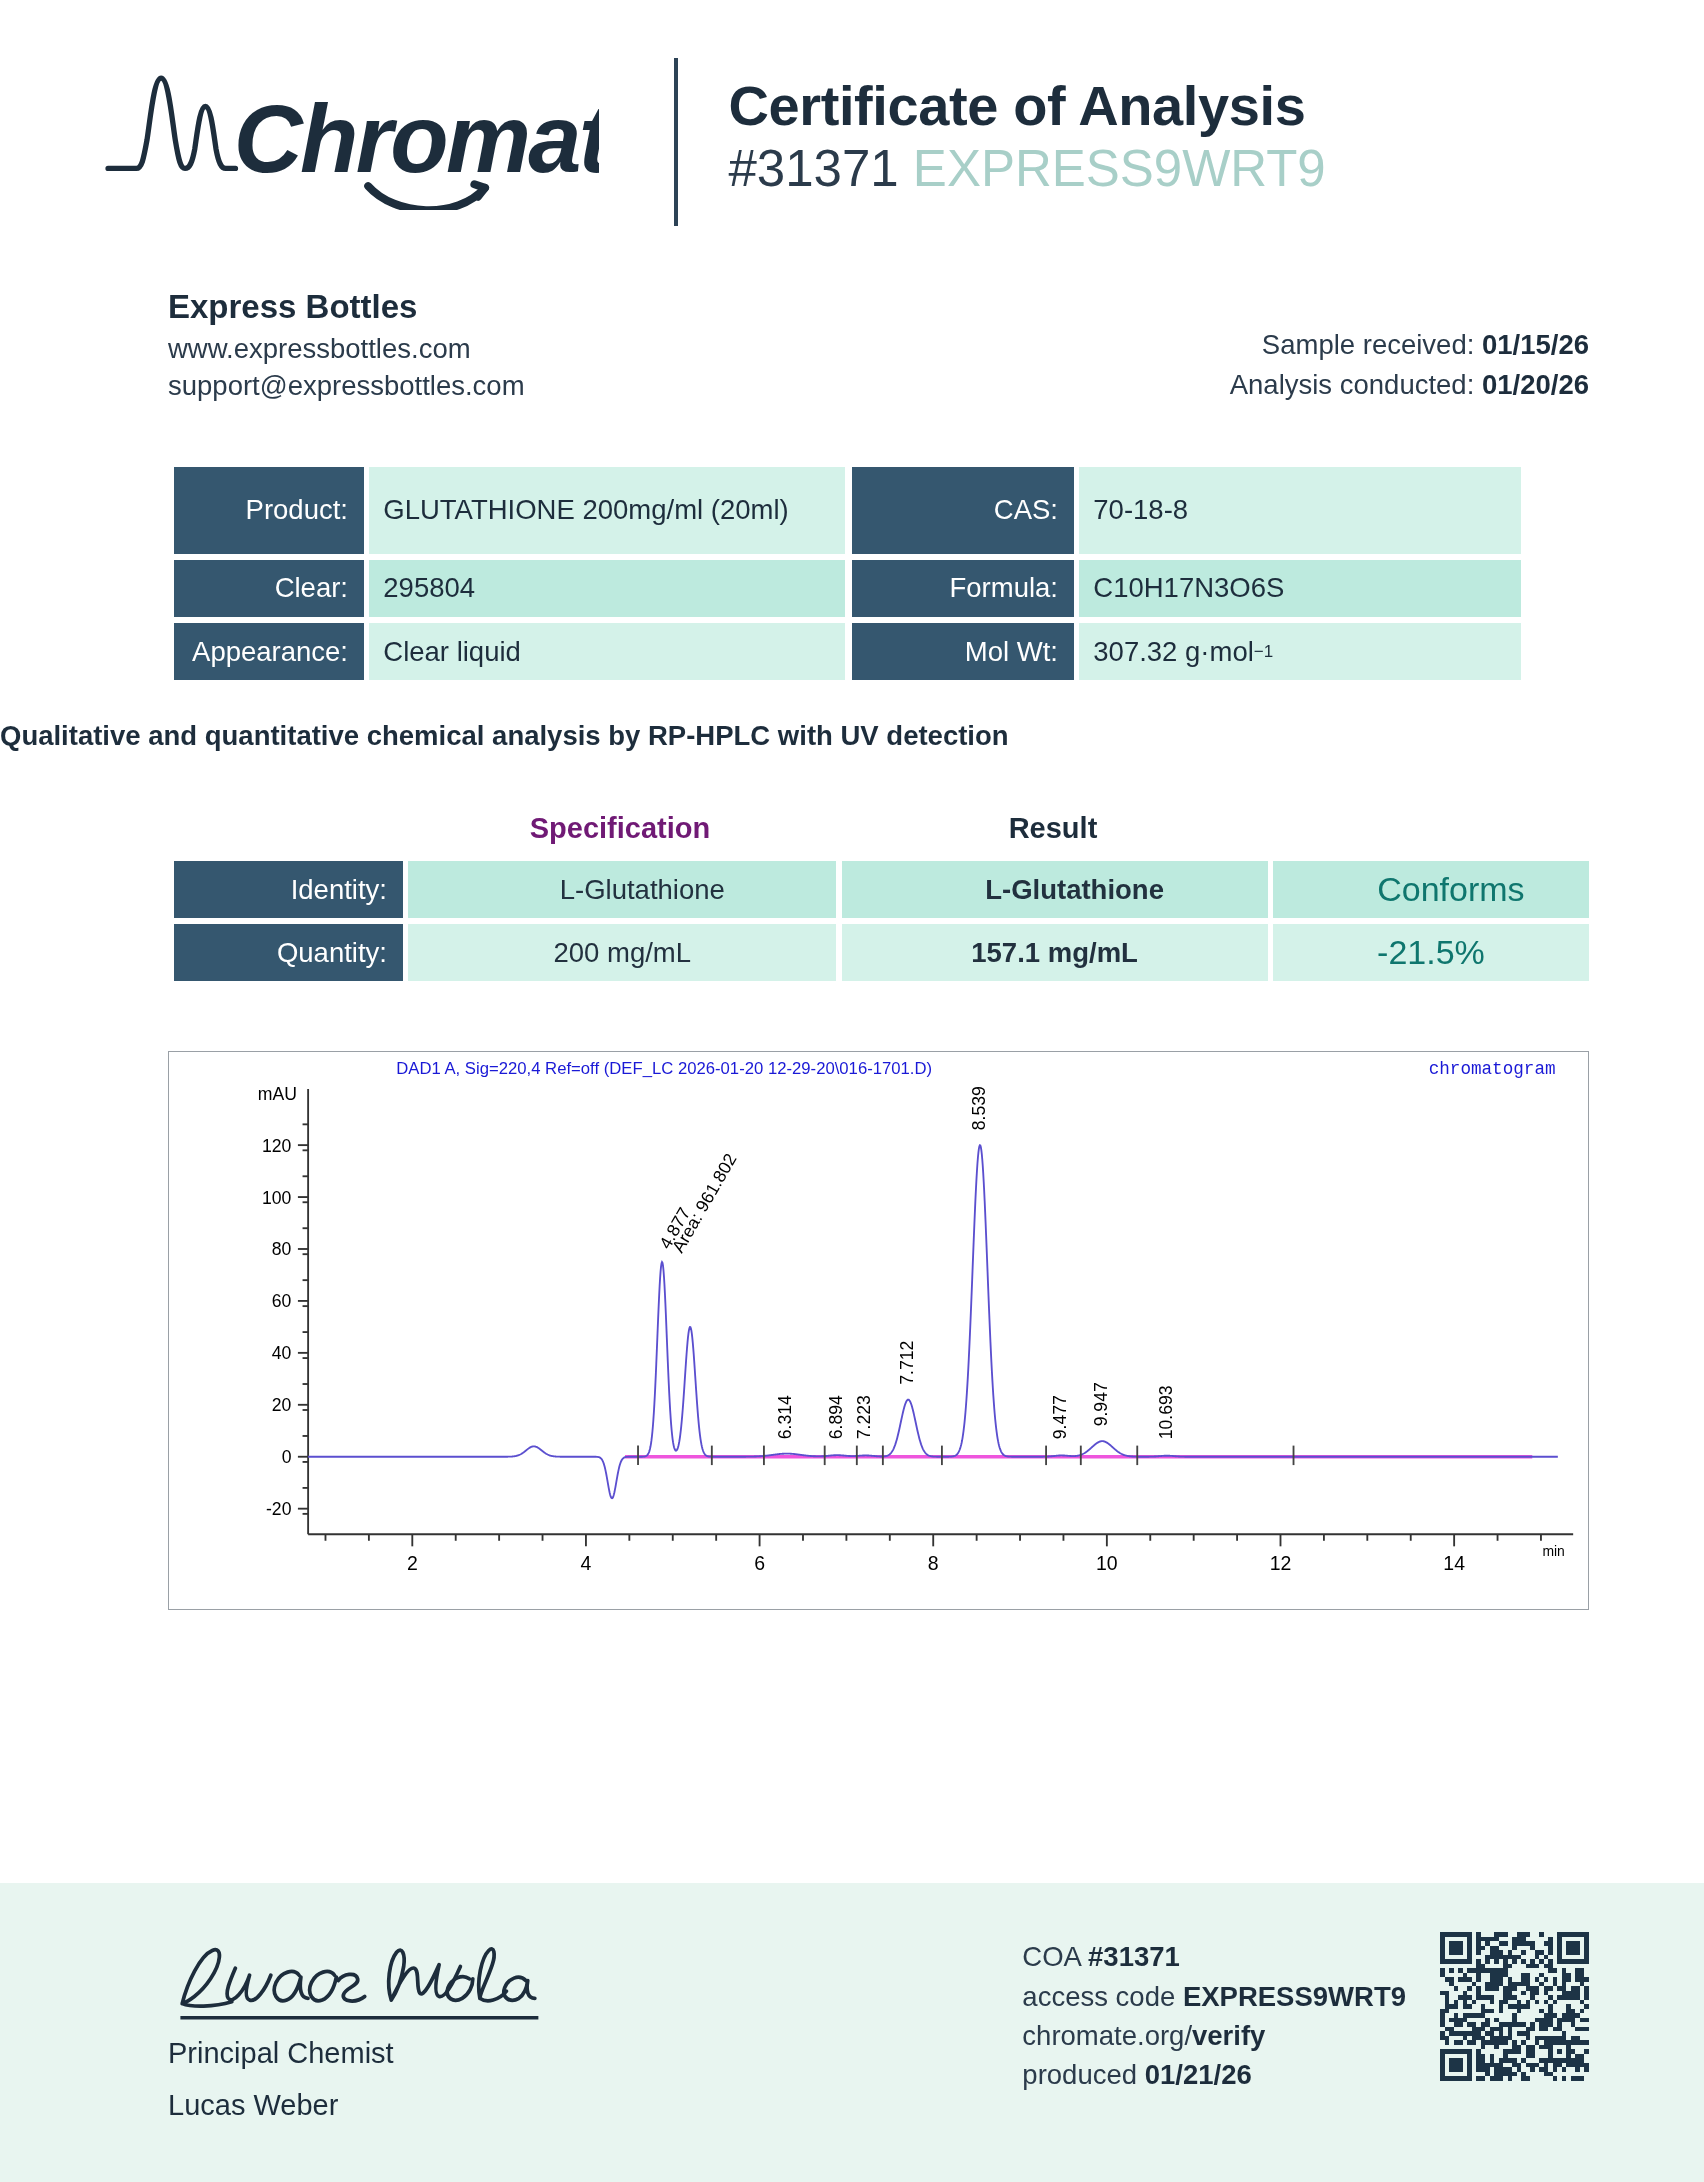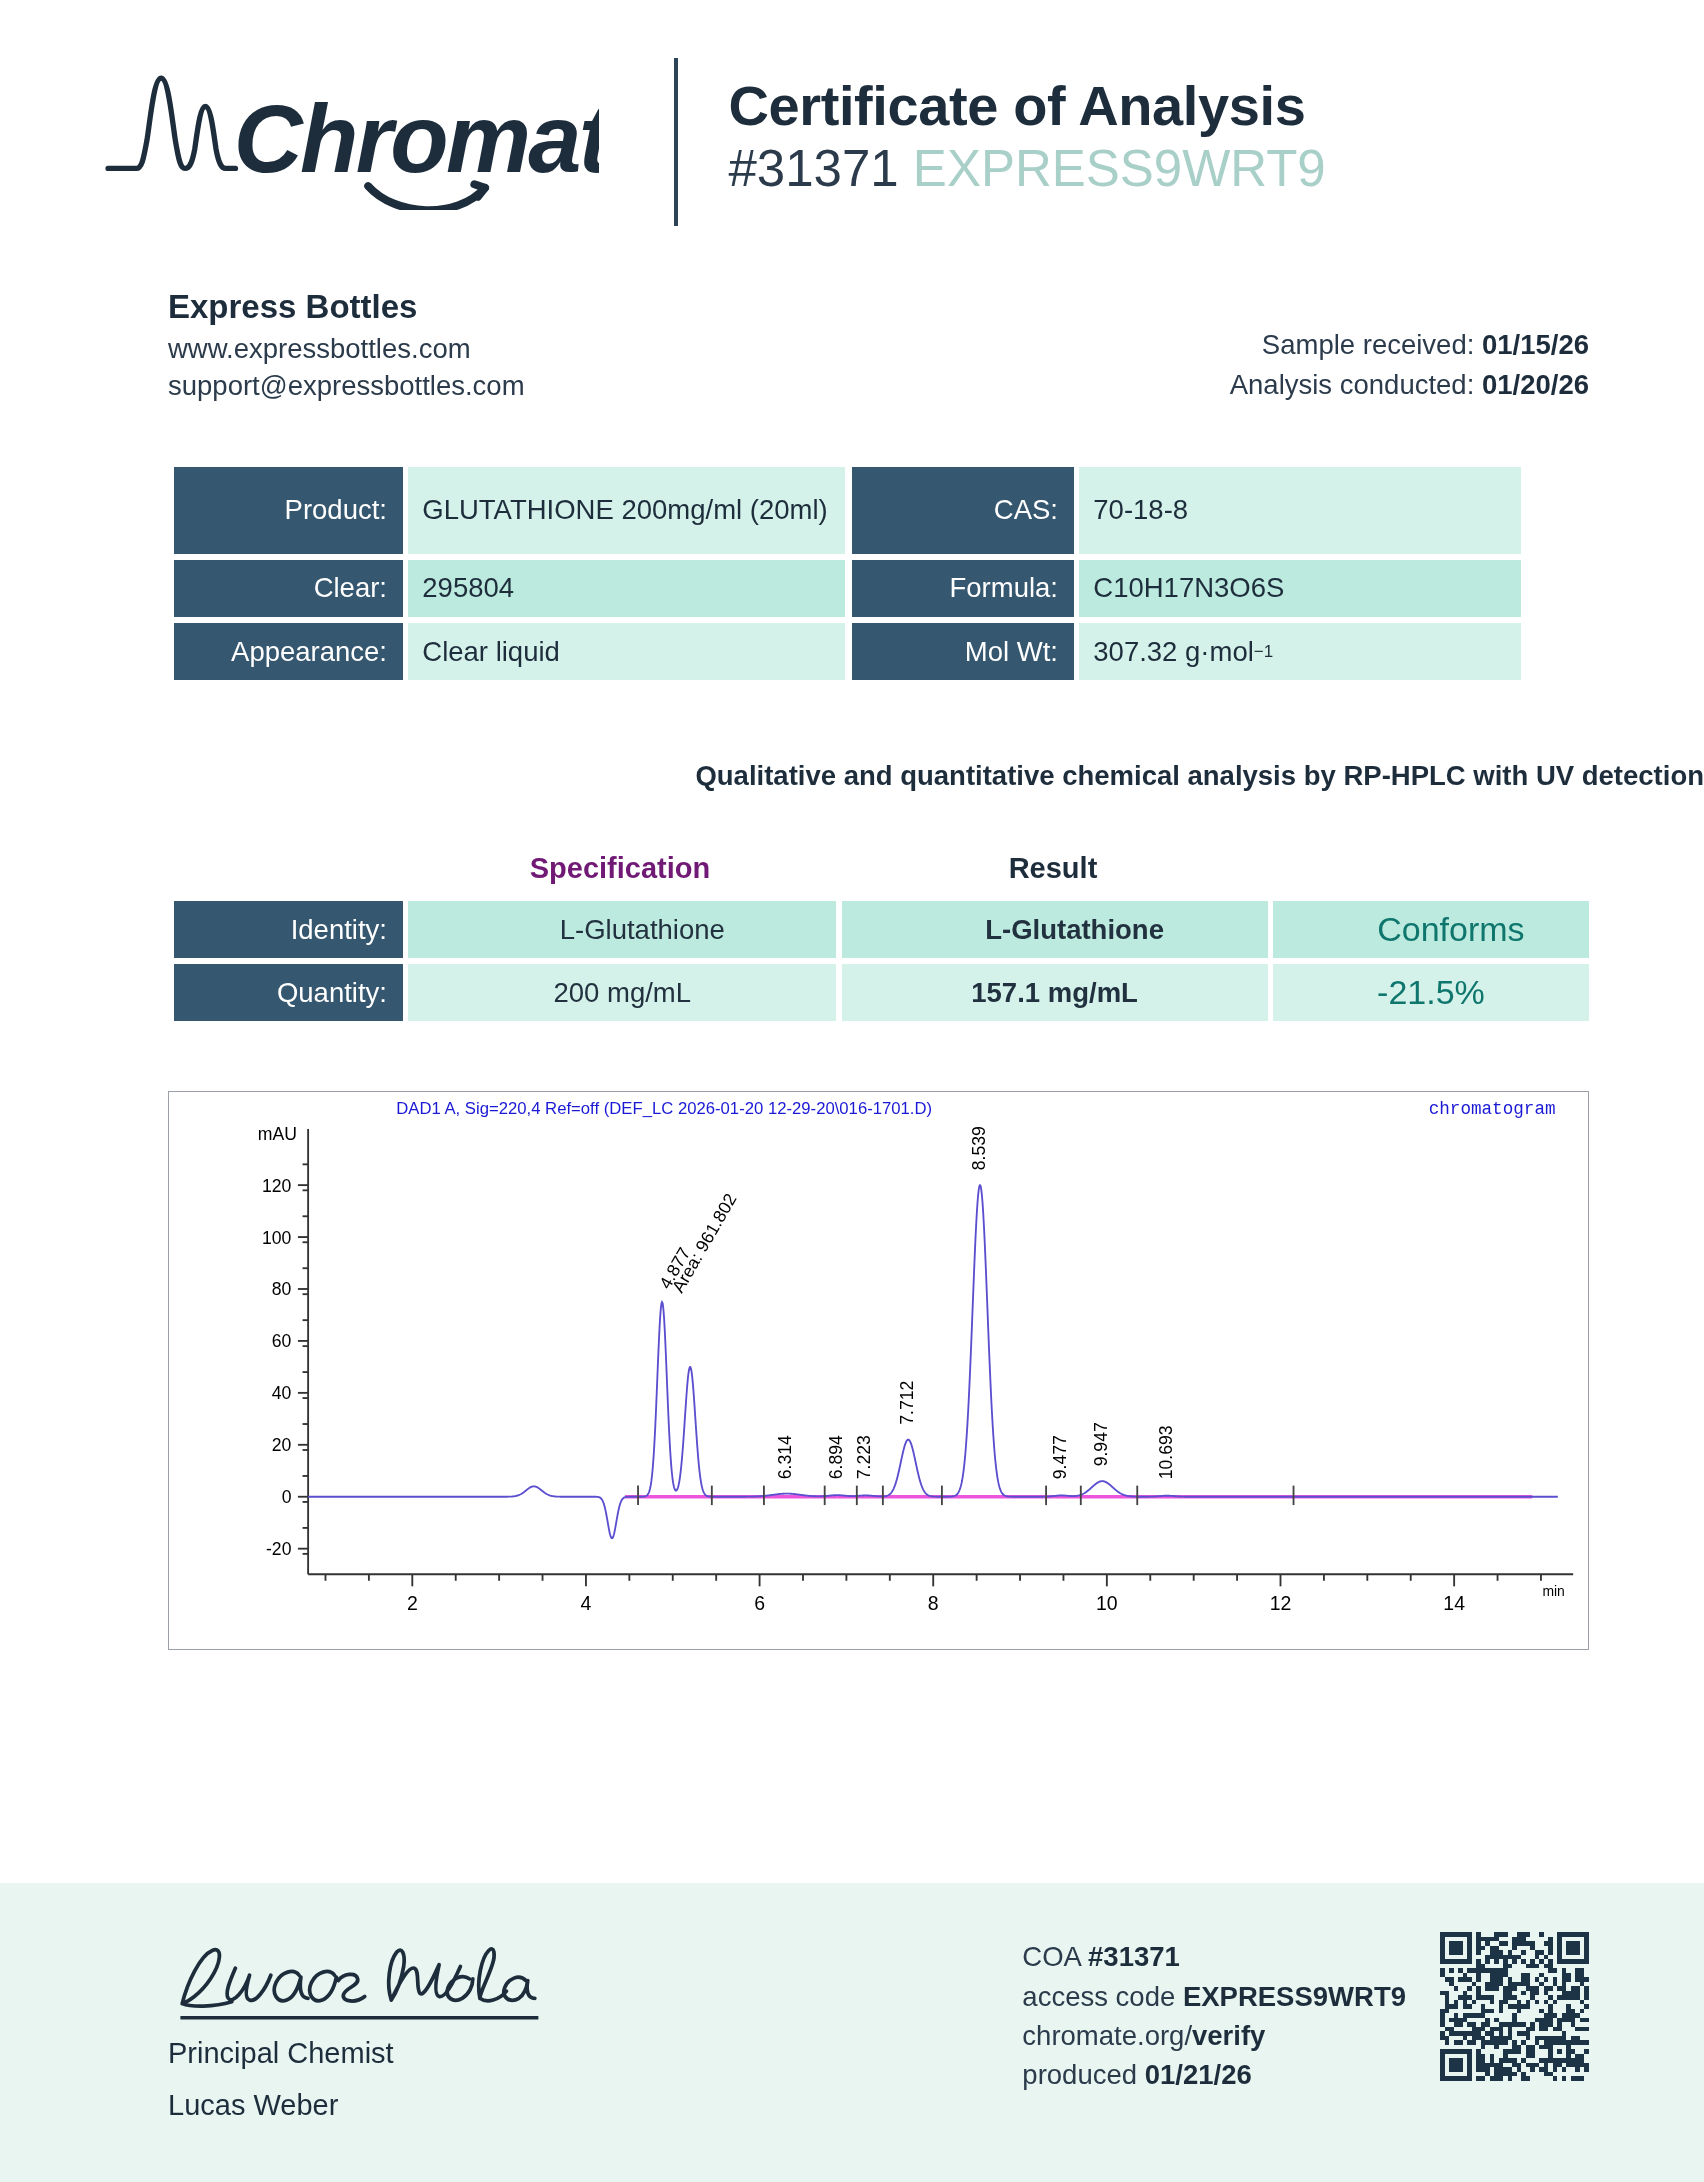--- a/index.html
+++ b/index.html
@@ -40,37 +40,37 @@
   .prod-tables { display:flex; gap:7px; padding:62px 115px 0 174px; }
   .ptable { display:flex; flex-direction:column; gap:6.2px; }
   .ptable.left { width:671px; }
   .ptable.right { width:669px; }
   .prow { display:flex; gap:5.3px; }
   .pkey {
     background:#35576f; color:#ffffff; font-size:27.5px;
     display:flex; align-items:center; justify-content:flex-end;
     padding:0 16px 0 8.9px; text-align:right;
   }
-  .ptable.left .pkey { width:229px; }
+  .ptable.left .pkey { width:190px; }
   .ptable.right .pkey { width:222px; }
   .pval {
     background:#d4f2e9; color:#1d2d3c; font-size:27.5px;
     display:flex; align-items:center; padding:0 14px;
     flex:1;
   }
   .pval.alt { background:#bdeade; }
   .r-tall { height:87px; }
   .r-tall .pval { line-height:1.22; display:flex; align-items:center; }
   .r-norm { height:57px; }
   sup { font-size:0.62em; vertical-align:super; }
 
   
   .method {
-    text-align:right; font-size:27.5px; font-weight:bold; color:#1d2d3c;
-    padding-top:80px;
+    text-align:left; font-size:27.5px; font-weight:bold; color:#1d2d3c;
+    padding-top:40px;
   }
 
   
   .spec-wrap { padding:60px 115px 0 174px; }
   .spec-head { display:flex; padding-bottom:16px; }
   .spec-head .sh-key { width:229px; }
   .spec-head .sh-spec { width:434px; text-align:center; font-size:29px; font-weight:bold; color:#701a75;}
   .spec-head .sh-res { width:432px; text-align:center; font-size:29px; font-weight:bold; color:#1d2d3c; }
   .spec-head .sh-pad { flex:1; }
   .srow { display:flex; gap:5.3px; margin-bottom:6.2px; height:57px; }

